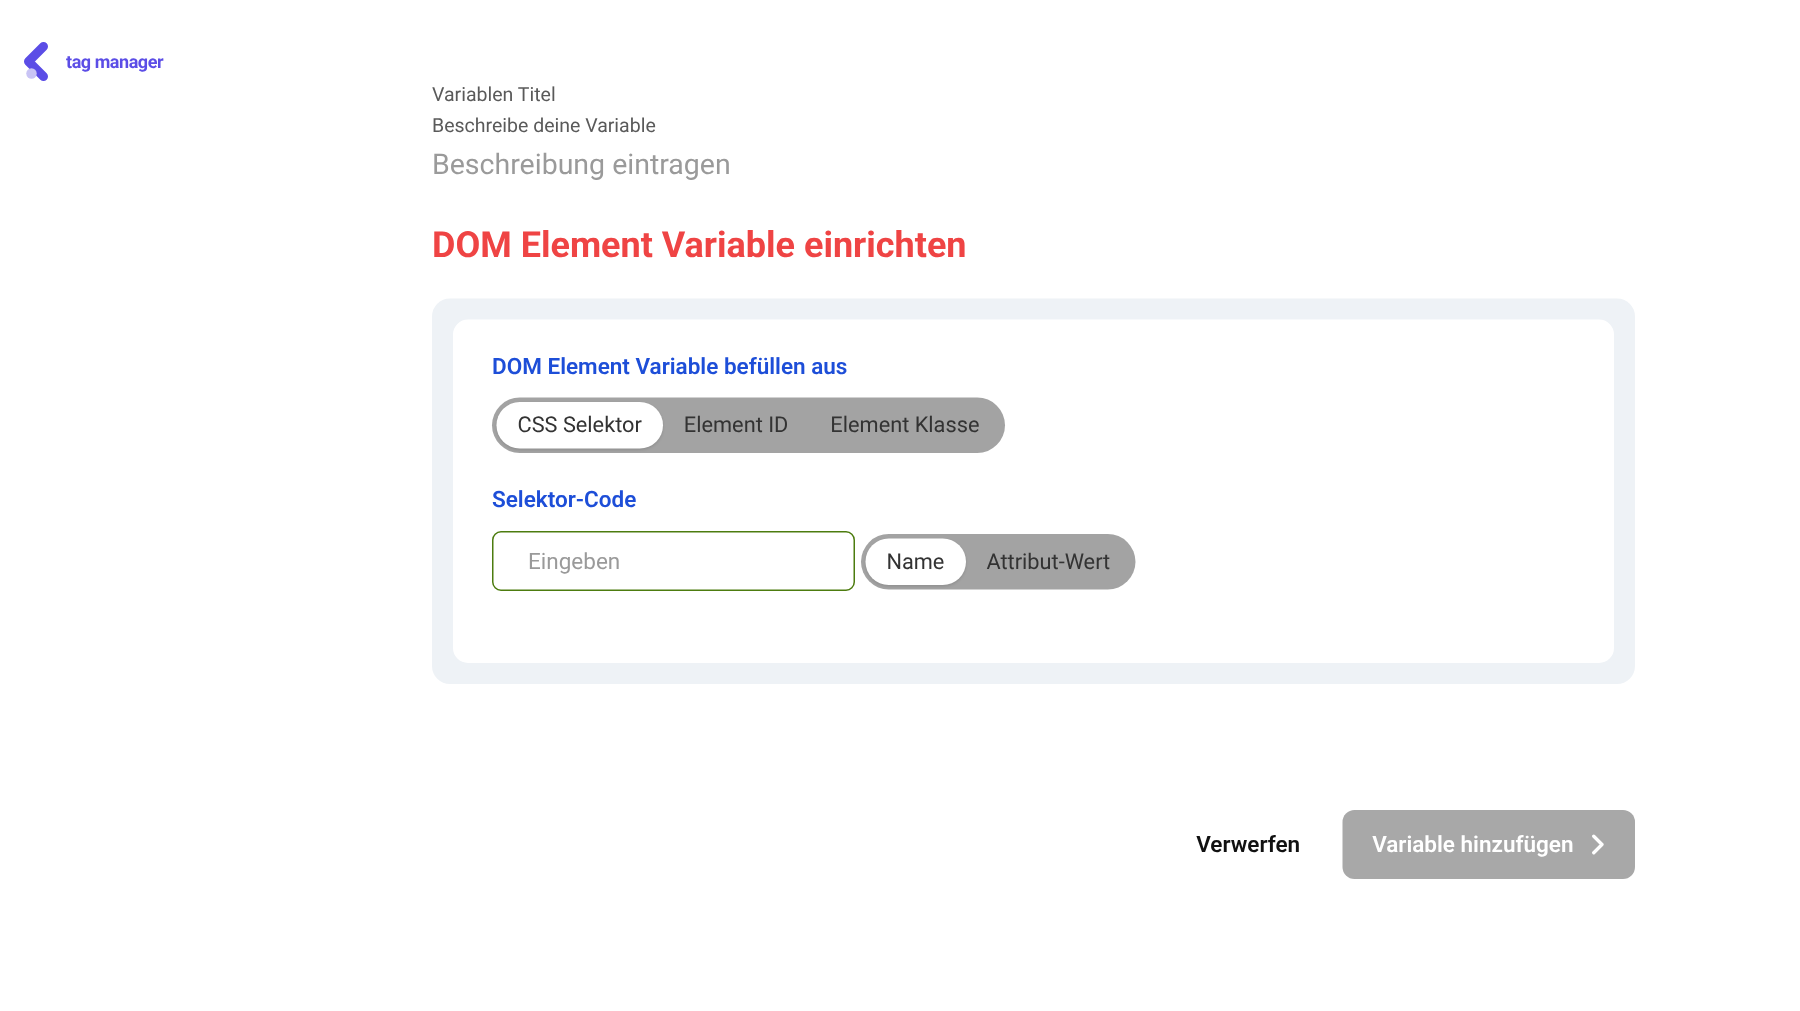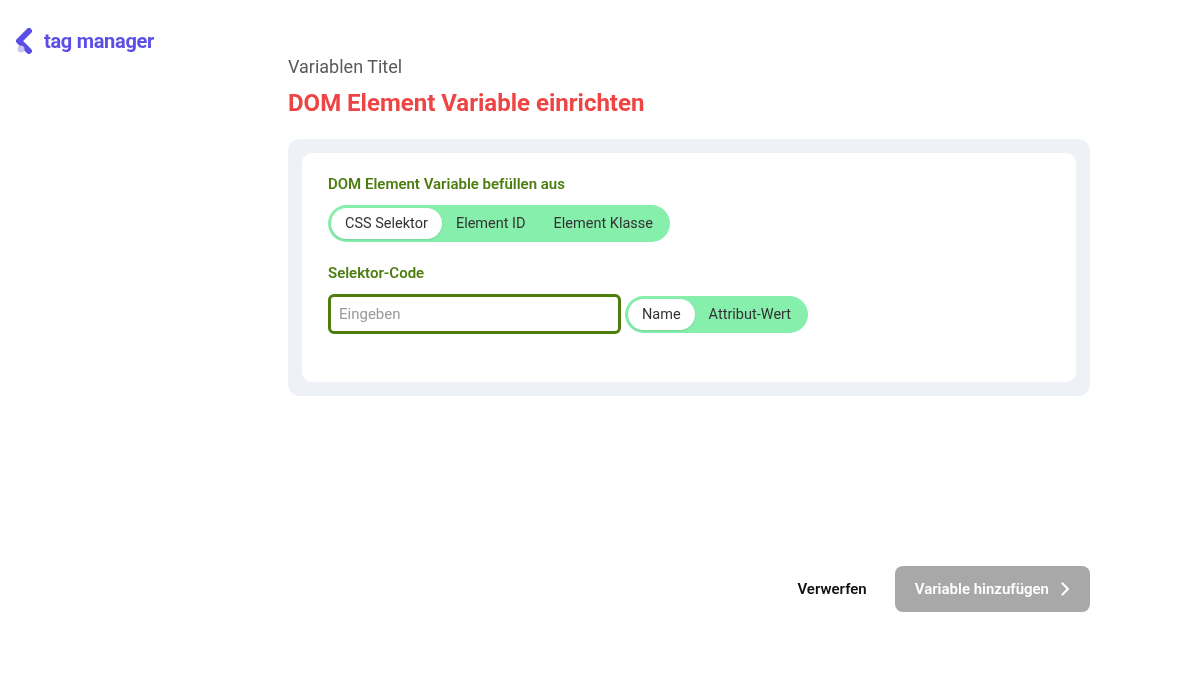--- a/index.html
+++ b/index.html
@@ -23,33 +23,33 @@
       gap: 6px;
     }
     .logo-icon {
       width: 26px;
       height: 26px;
       display: flex;
       align-items: center;
       justify-content: center;
     }
     .logo-text {
-      font-size: 20px;
+      font-size: 12px;
       font-weight: 700;
       color: #5b4de6;
       letter-spacing: -0.3px;
     }
     .main {
       position: absolute;
       left: 288px;
       top: 56px;
       width: 802px;
     }
     .field-label {
-      font-size: 18px;
+      font-size: 13px;
       color: #5a5a5a;
       margin-bottom: 6px;
     }
     .field-placeholder {
       font-size: 19px;
       color: #9a9a9a;
       margin-bottom: 28px;
     }
     .section-heading {
       font-size: 24px;
@@ -64,63 +64,63 @@
       padding: 14px;
     }
     .config-inner {
       background: #ffffff;
       border-radius: 10px;
       padding: 22px 26px 26px 26px;
     }
     .config-label {
       font-size: 15px;
       font-weight: 600;
-      color: #4d7c0f;
+      color: #1d4ed8;
       margin-bottom: 12px;
     }
     .seg-group {
       display: inline-flex;
       align-items: flex-end;
-      background: #86efac;
+      background: #a3a3a3;
       border-radius: 20px;
       padding: 3px;
       margin-bottom: 22px;
     }
     .seg-btn {
       border: none;
       background: transparent;
       font-size: 14.5px;
       color: #333;
       padding: 7px 14px;
       border-radius: 17px;
       cursor: pointer;
       font-family: inherit;
     }
     .seg-btn.active {
       background: #ffffff;
       box-shadow: 0 1px 2px rgba(0,0,0,0.12);
     }
     .text-input {
-      width: 293px;
+      width: 242px;
       height: 40px;
-      border: 3px solid #4d7c0f;
+      border: 1px solid #4d7c0f;
       border-radius: 6px;
-      padding: 0 8px;
+      padding: 0 23px;
       font-size: 15px;
       font-family: inherit;
       color: #333;
       margin-bottom: 22px;
     }
     .text-input::placeholder {
       color: #9a9a9a;
     }
     .footer-actions {
       position: absolute;
       right: 0;
-      top: 510px;
+      top: 484px;
       display: flex;
       align-items: center;
       gap: 28px;
     }
     .discard-btn {
       background: transparent;
       border: none;
       font-size: 15px;
       font-weight: 600;
       color: #111;
@@ -155,20 +155,22 @@
       <circle cx="9" cy="21" r="3.5" fill="#c9c4f5"></circle>
     </svg>
   </span>
   <span class="logo-text"><span>tag</span> <span>manager</span></span>
 </div>
 
 <div class="main">
 
   <div class="field-label">Variablen Titel</div>
 
+  <div class="field-label">Beschreibe deine Variable</div>
+  <div class="field-placeholder">Beschreibung eintragen</div>
 
   <div class="section-heading">DOM Element Variable einrichten</div>
 
   <div class="config-outer">
     <div class="config-inner">
 
       <div class="config-label">DOM Element Variable befüllen aus</div>
       <div class="seg-group">
         <button class="seg-btn active">CSS Selektor</button>
         <button class="seg-btn">Element ID</button>

